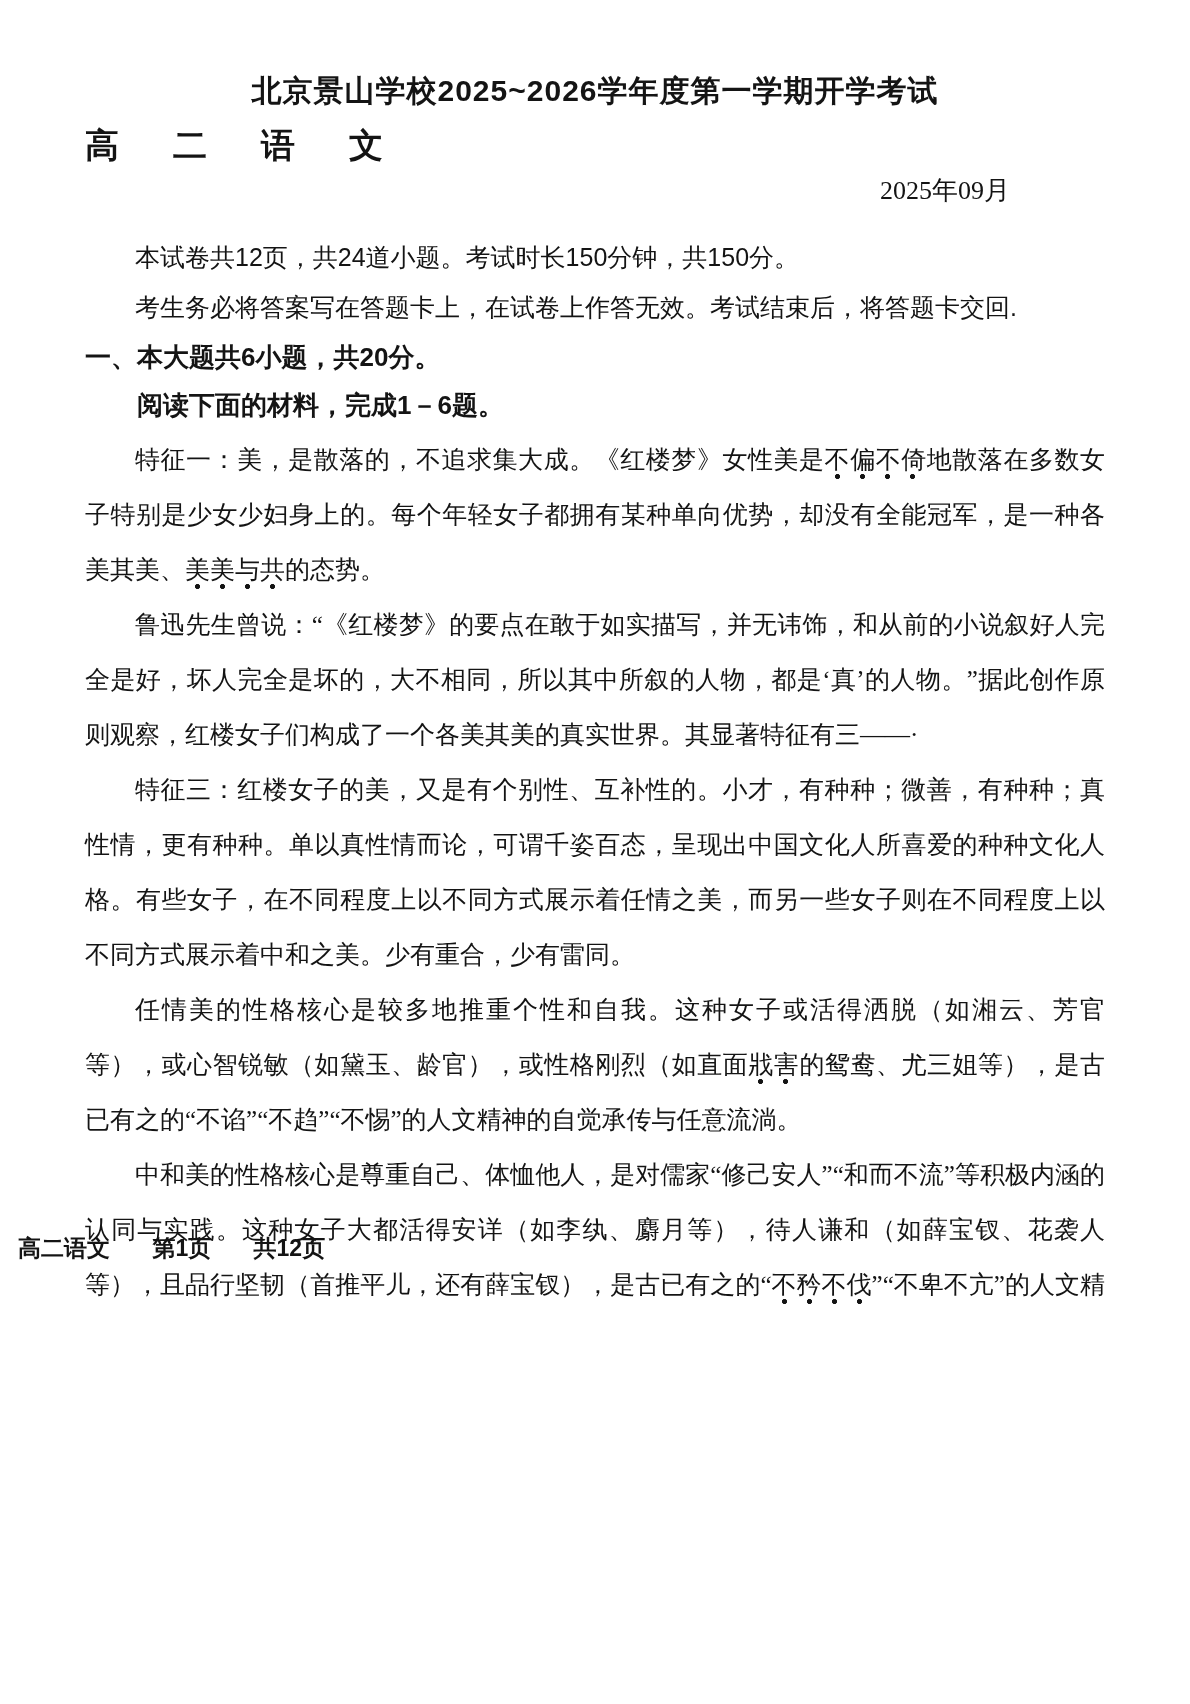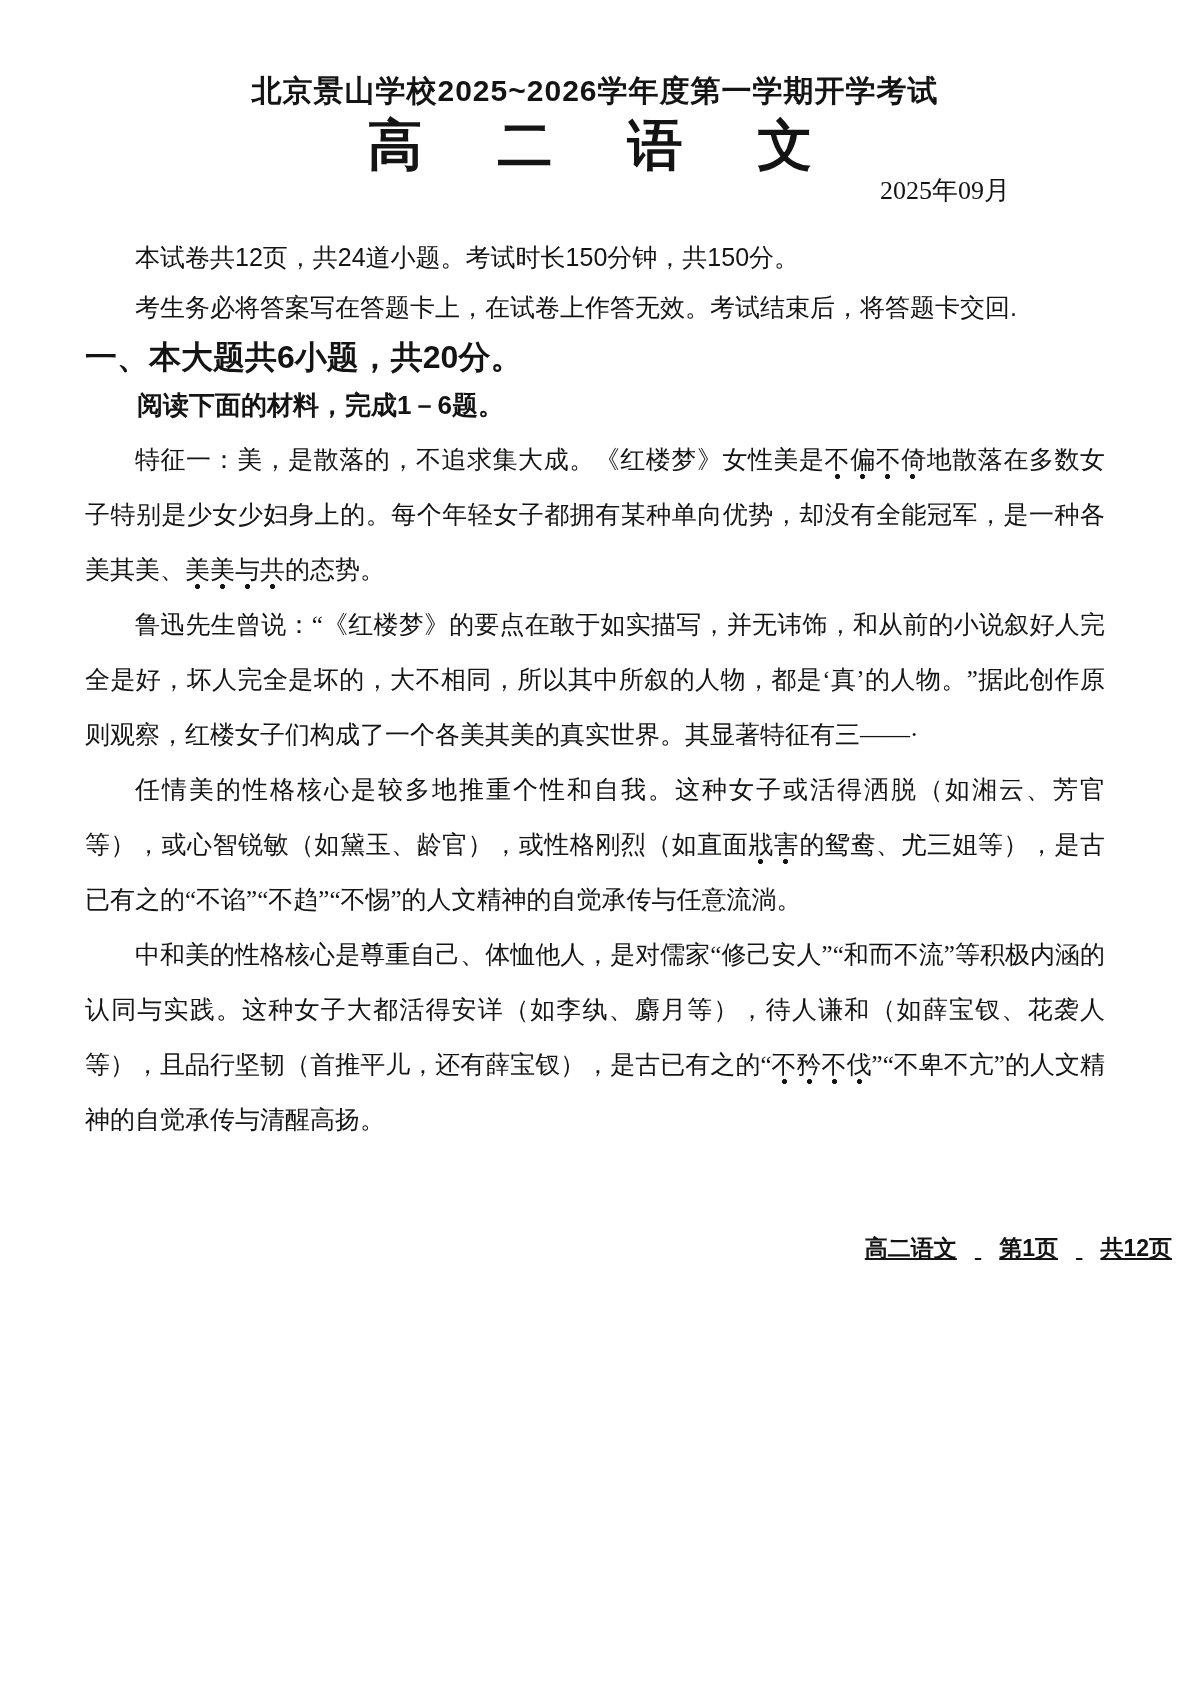--- a/index.html
+++ b/index.html
@@ -20,24 +20,23 @@
   }
   .header-school {
     text-align: center;
     font-family: "Liberation Sans", "DejaVu Sans", sans-serif;
     font-weight: bold;
     font-size: 30px;
     line-height: 38px;
     letter-spacing: 1px;
   }
   .exam-title {
-    text-align: center;
     font-family: "Liberation Sans", "DejaVu Sans", sans-serif;
     font-weight: bold;
-    font-size: 55px;
+    font-size: 34px;
     line-height: 58px;
     letter-spacing: 10px;
     margin-top: 6px;
   }
   .exam-date {
     text-align: right;
     font-size: 26px;
     line-height: 34px;
     margin-top: 0;
     padding-right: 95px;
@@ -48,21 +47,21 @@
   .notice-line {
     font-family: "Liberation Sans", "DejaVu Sans", sans-serif;
     font-weight: normal;
     font-size: 25px;
     line-height: 50px;
     text-indent: 2em;
   }
   .section-heading {
     font-family: "Liberation Sans", "DejaVu Sans", sans-serif;
     font-weight: bold;
-    font-size: 32px;
+    font-size: 26px;
     line-height: 50px;
   }
   .reading-instruction {
     font-family: "Liberation Sans", "DejaVu Sans", sans-serif;
     font-weight: bold;
     font-size: 26px;
     line-height: 46px;
     text-indent: 2em;
   }
   .material-title {
@@ -88,25 +87,24 @@
     background-size: 1em 7px;
     background-repeat: repeat-x;
     background-position: left bottom;
     padding-bottom: 7px;
   }
   .page-footer {
     position: absolute;
     left: 0;
     bottom: 52px;
     width: 100%;
-    text-align: right;
+    text-align: left;
     font-family: "Liberation Sans", "DejaVu Sans", sans-serif;
     font-weight: bold;
     font-size: 23px;
-    text-decoration: underline;
   }
   .page-footer span { margin: 0 18px; }
 </style>
 </head>
 <body>
 
 <div class="page">
 
   <div class="header-school">北京景山学校2025~2026学年度第一学期开学考试</div>
 
@@ -120,20 +118,21 @@
   </div>
 
   <div class="section-heading">一、本大题共6小题，共20分。</div>
 
   <div class="reading-instruction">阅读下面的材料，完成1－6题。</div>
 
 
   <div class="material-paragraphs">
       <p class="body-para"><span>特征一：美，是散落的，不追求集大成。《红楼梦》女性美是</span><span class="emph">不偏不倚</span><span>地散落在多数女子特别是少女少妇身上的。每个年轻女子都拥有某种单向优势，却没有全能冠军，是一种各美其美、</span><span class="emph">美美与共</span><span>的态势。</span></p>
       <p class="body-para"><span>鲁迅先生曾说：“《红楼梦》的要点在敢于如实描写，并无讳饰，和从前的小说叙好人完全是好，坏人完全是坏的，大不相同，所以其中所叙的人物，都是‘真’的人物。”据此创作原则观察，红楼女子们构成了一个各美其美的真实世界。其显著特征有三——·</span></p>
+      <p class="body-para"><span>特征三：红楼女子的美，又是有个别性、互补性的。小才，有种种；微善，有种种；真性情，更有种种。单以真性情而论，可谓千姿百态，呈现出中国文化人所喜爱的种种文化人格。有些女子，在不同程度上以不同方式展示着任情之美，而另一些女子则在不同程度上以不同方式展示着中和之美。少有重合，少有雷同。</span></p>
       <p class="body-para"><span>任情美的性格核心是较多地推重个性和自我。这种女子或活得洒脱（如湘云、芳官等），或心智锐敏（如黛玉、龄官），或性格刚烈（如直面</span><span class="emph">戕害</span><span>的鸳鸯、尤三姐等），是古已有之的“不谄”“不趋”“不惕”的人文精神的自觉承传与任意流淌。</span></p>
       <p class="body-para"><span>中和美的性格核心是尊重自己、体恤他人，是对儒家“修己安人”“和而不流”等积极内涵的认同与实践。这种女子大都活得安详（如李纨、麝月等），待人谦和（如薛宝钗、花袭人等），且品行坚韧（首推平儿，还有薛宝钗），是古已有之的“</span><span class="emph">不矜不伐</span><span>”“不卑不亢”的人文精神的自觉承传与清醒高扬。</span></p>
     </div>
 
   <div class="page-footer">
     <span>高二语文</span>
     <span>第1页</span>
     <span>共12页</span>
   </div>
 

